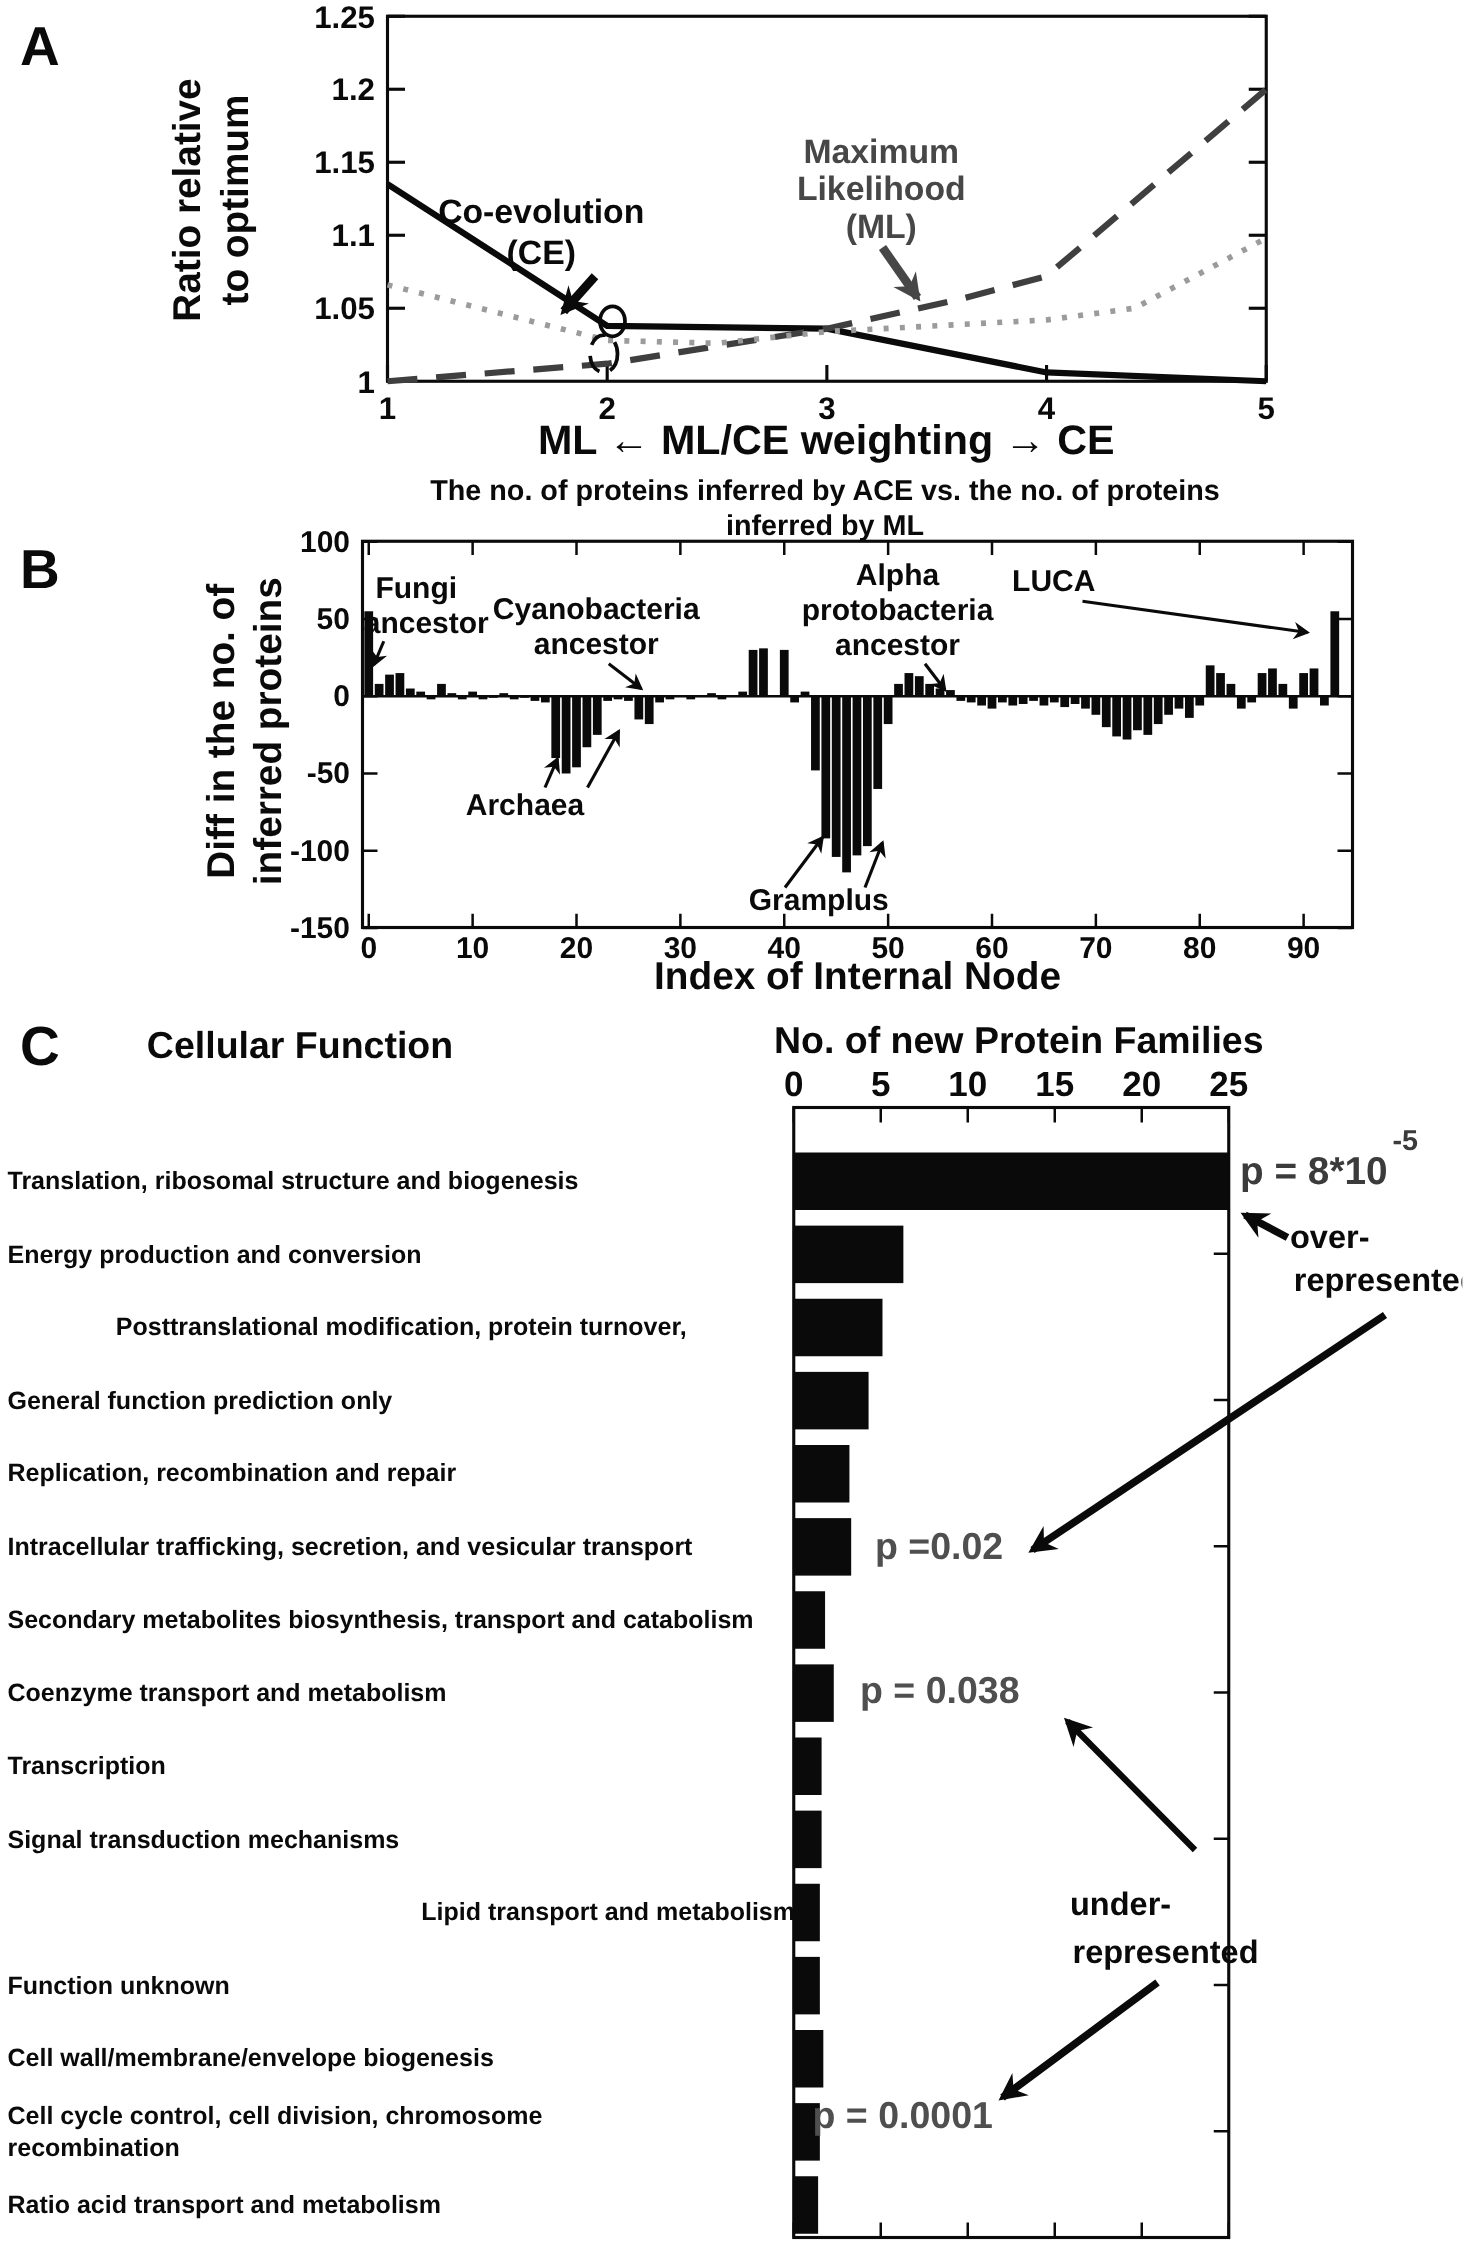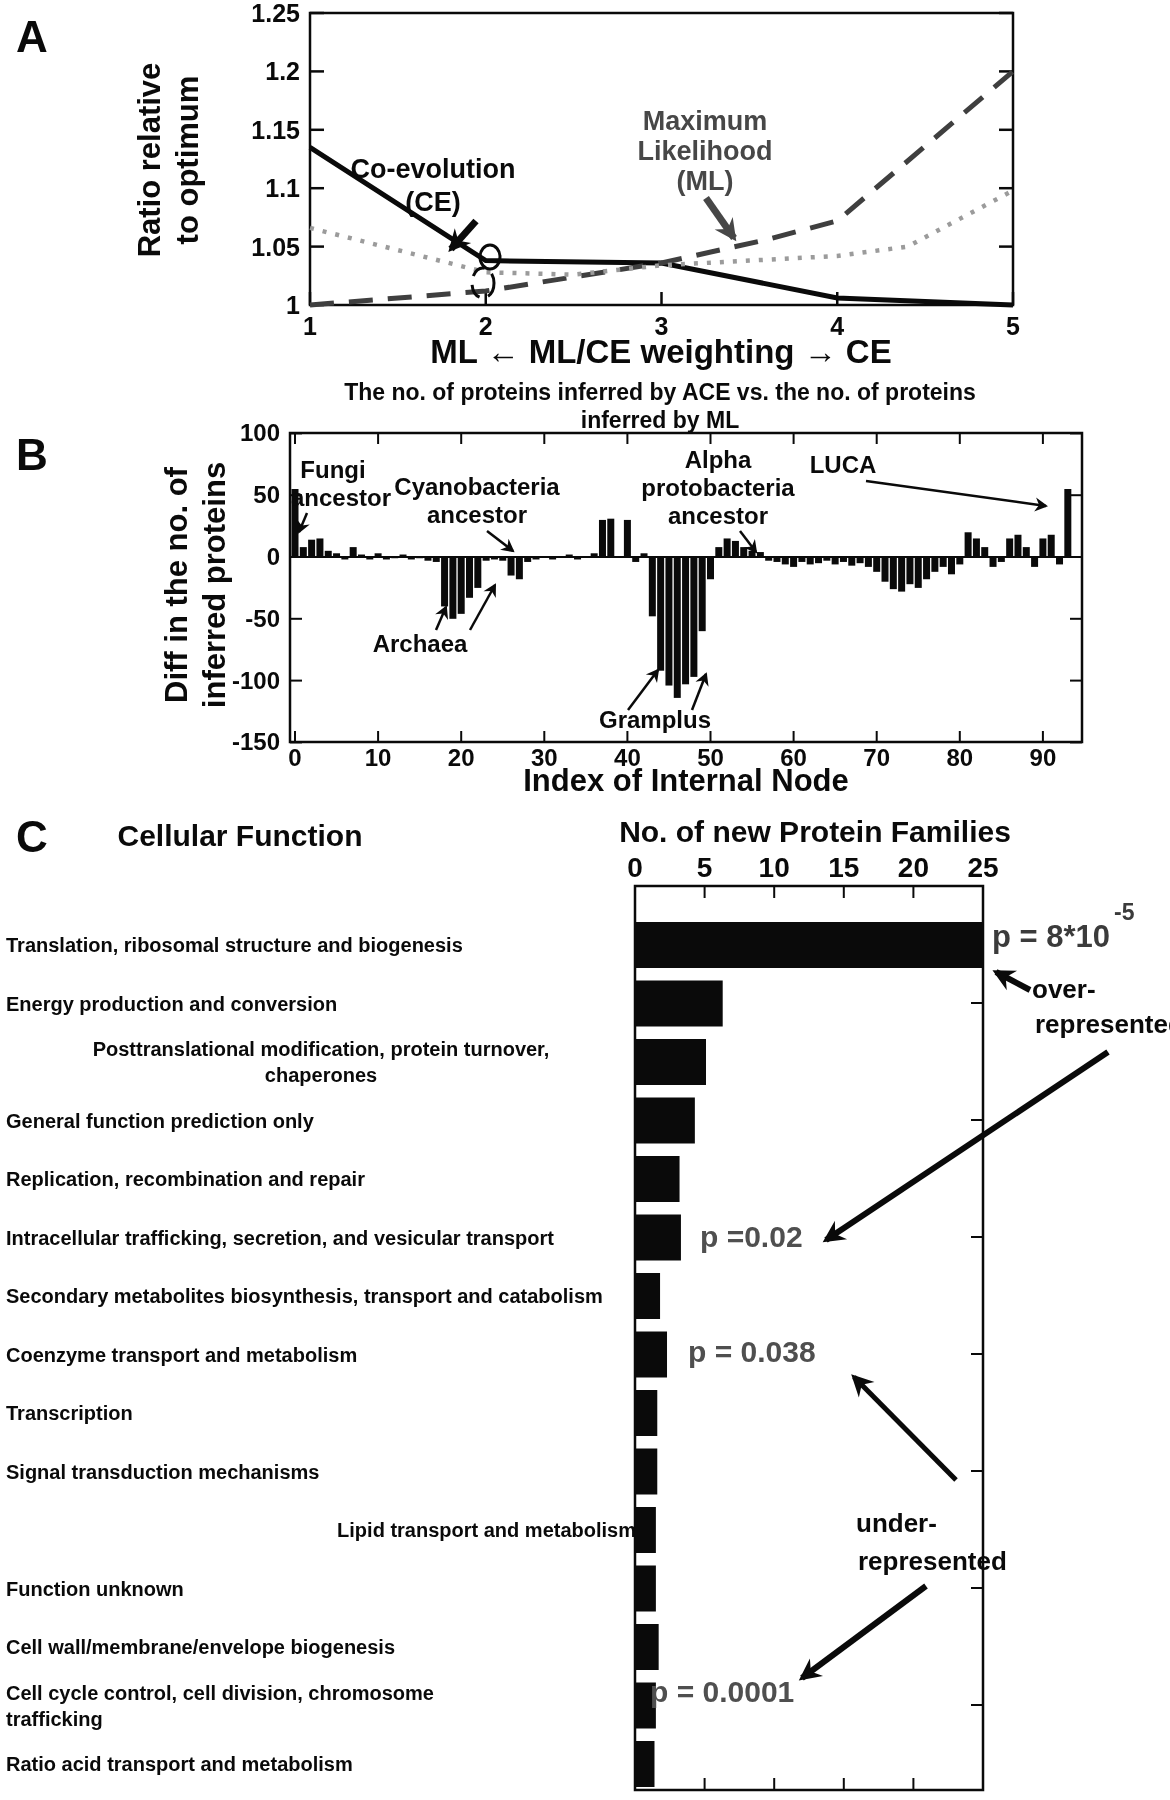--- a/index.html
+++ b/index.html
@@ -355,21 +355,20 @@
 
   <div class="c-labels-layer" id="c-labels">
       <div class="clabel" style="top: 914px;">
         <div>Translation, ribosomal structure and biogenesis</div>
       </div>
       <div class="clabel" style="top: 972.5px;">
         <div>Energy production and conversion</div>
       </div>
       <div class="clabel" style="top: 1031px; align-items: center;">
         <div>Posttranslational modification, protein turnover,</div>
-        <div>chaperones</div>
       </div>
       <div class="clabel" style="top: 1089.5px;">
         <div>General function prediction only</div>
       </div>
       <div class="clabel" style="top: 1148px;">
         <div>Replication, recombination and repair</div>
       </div>
       <div class="clabel" style="top: 1206.5px;">
         <div>Intracellular trafficking, secretion, and vesicular transport</div>
       </div>
@@ -389,19 +388,19 @@
         <div>Lipid transport and metabolism</div>
       </div>
       <div class="clabel" style="top: 1557.5px;">
         <div>Function unknown</div>
       </div>
       <div class="clabel" style="top: 1616px;">
         <div>Cell wall/membrane/envelope biogenesis</div>
       </div>
       <div class="clabel" style="top: 1674.5px;">
         <div>Cell cycle control, cell division, chromosome</div>
-        <div>trafficking</div>
+        <div>recombination</div>
       </div>
       <div class="clabel" style="top: 1733px;">
         <div>Ratio acid transport and metabolism</div>
       </div>
     </div>
 </div>
 
 </body></html>

